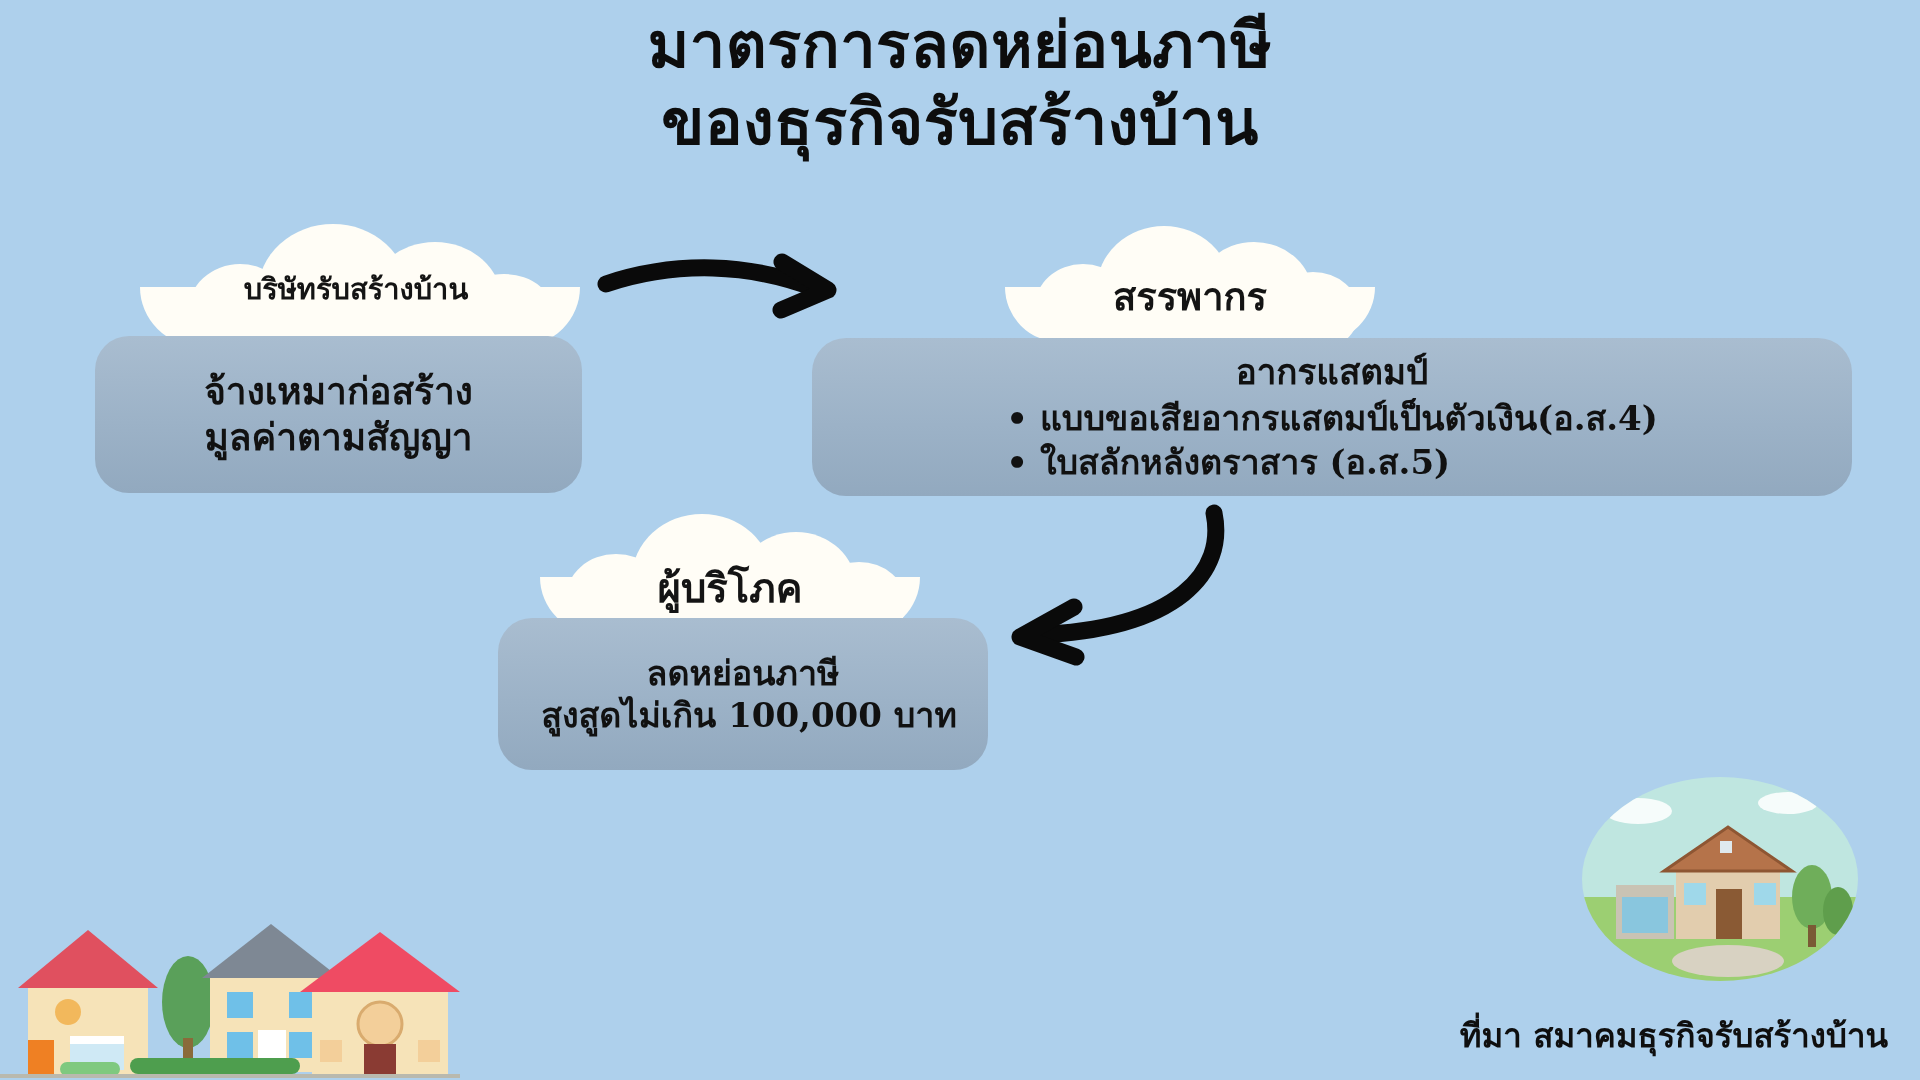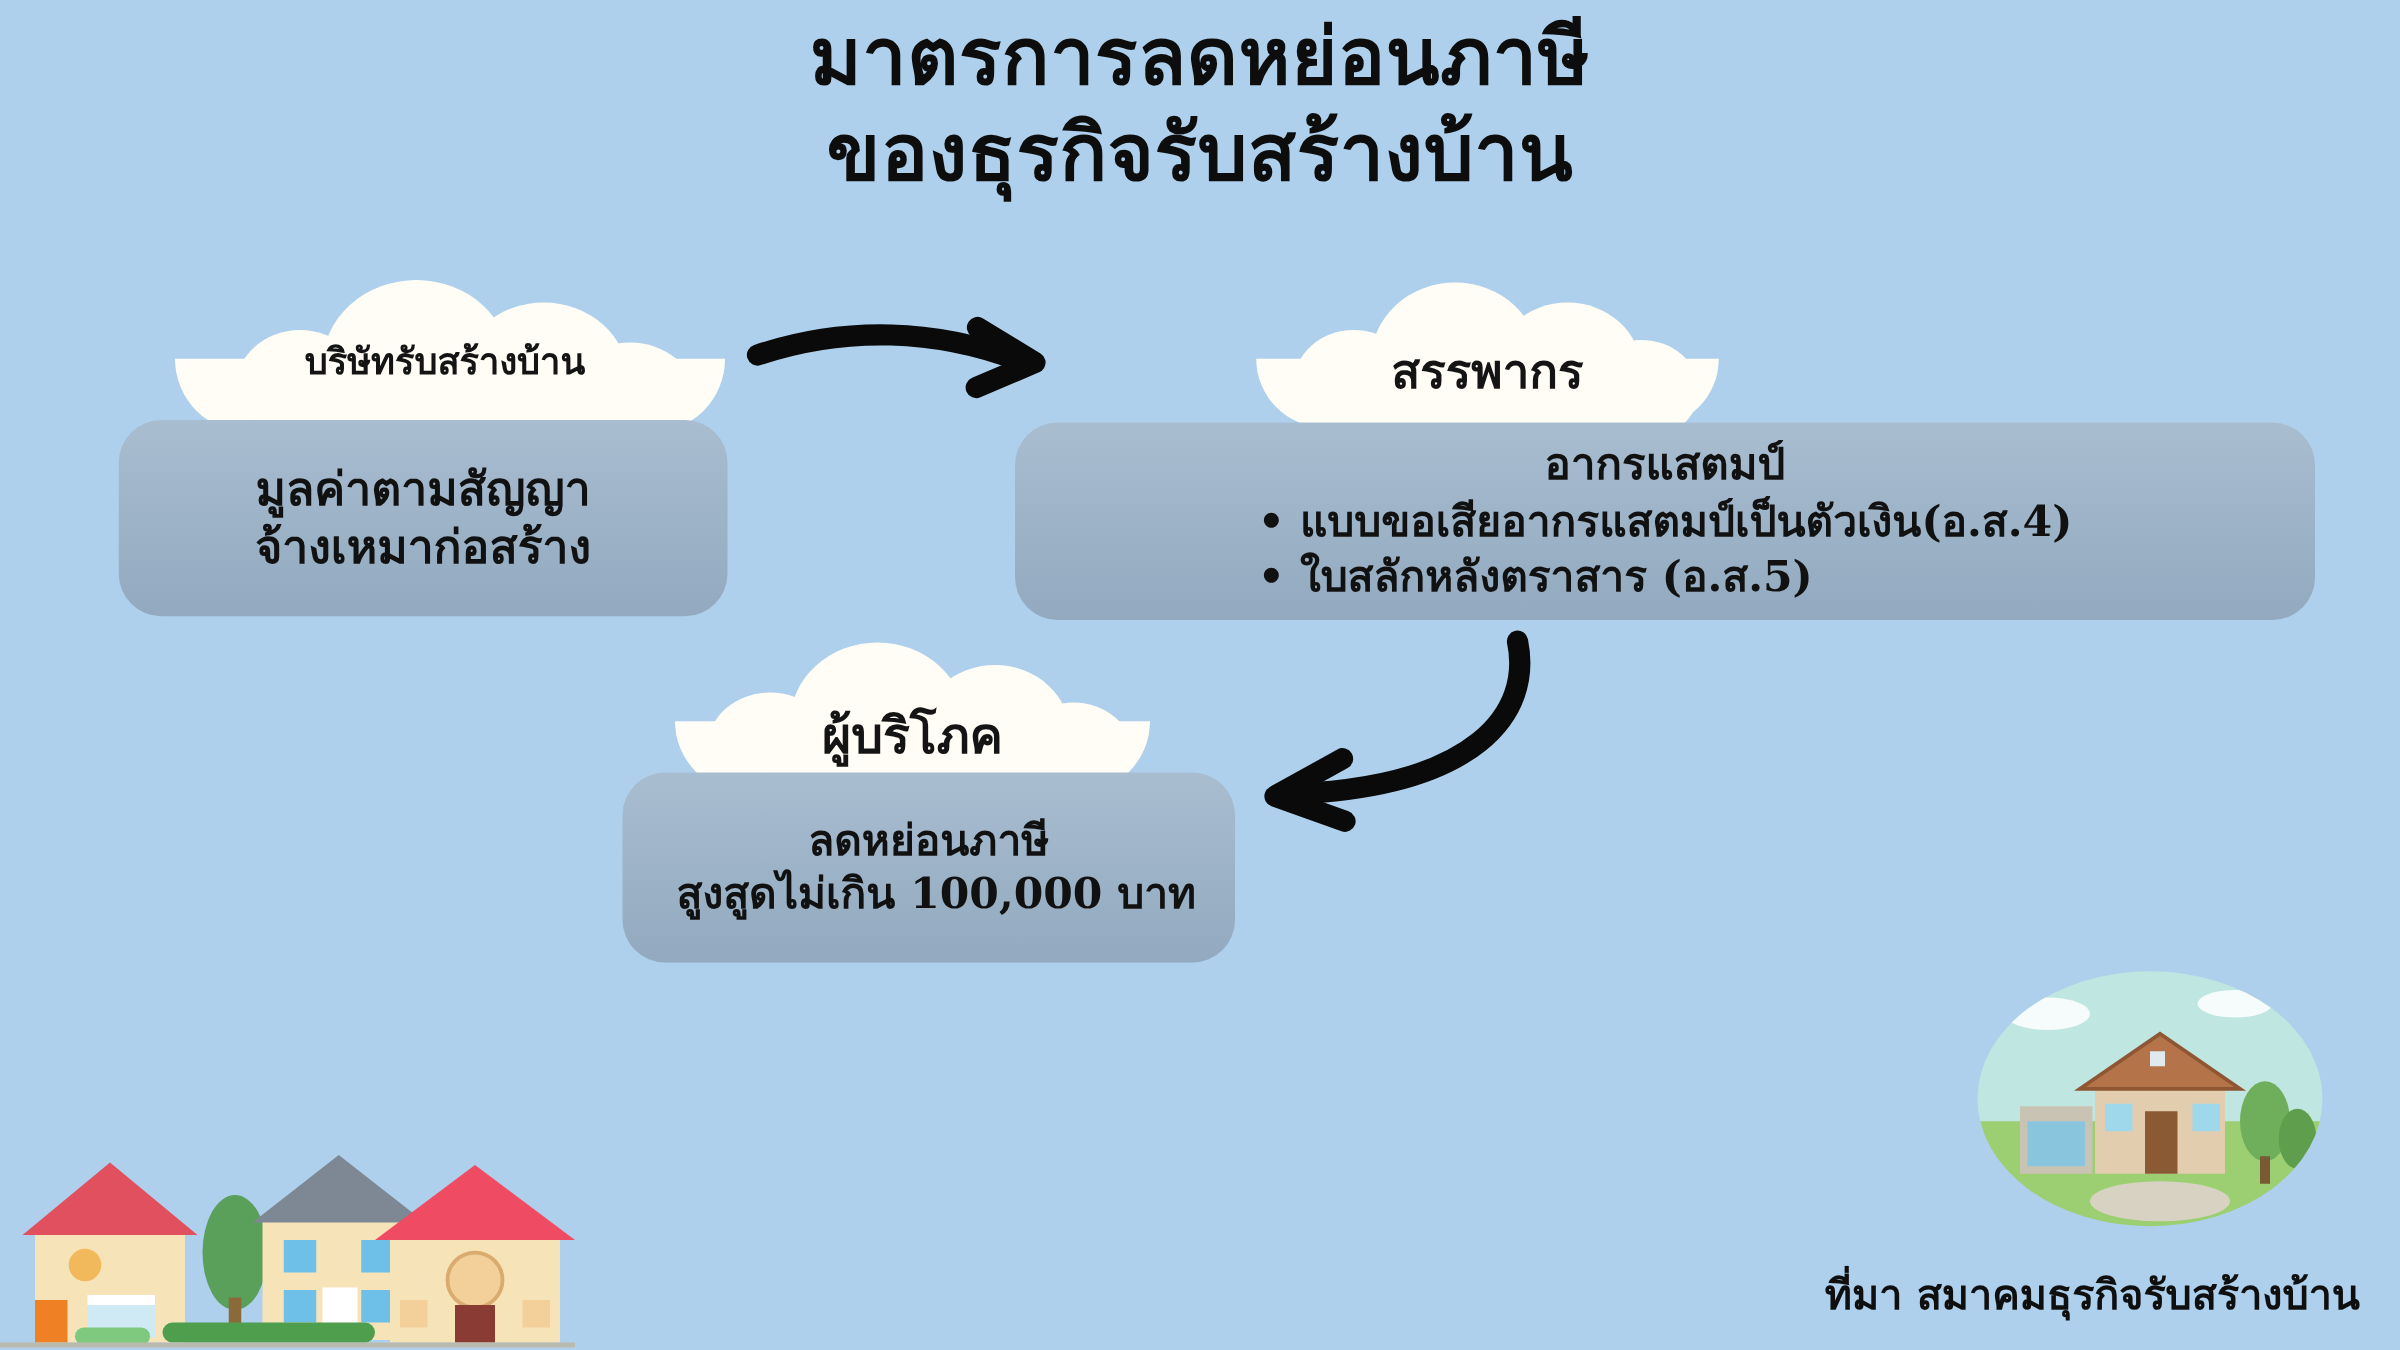--- a/index.html
+++ b/index.html
@@ -124,22 +124,22 @@
   <div class="cloud" style="left:140px; top:218px; width:440px; height:128px;">
     <span class="puff" style="left:48px;  top:46px;  width:104px; height:96px;"></span>
     <span class="puff" style="left:118px; top:6px;   width:150px; height:136px;"></span>
     <span class="puff" style="left:228px; top:24px;  width:134px; height:120px;"></span>
     <span class="puff" style="left:312px; top:56px;  width:104px; height:88px;"></span>
     <span class="base"></span>
   </div>
   <div class="cloud-label" style="left:136px; top:266px; width:440px; font-size:29px;">บริษัทรับสร้างบ้าน</div>
 
   <div class="box" style="left:95px; top:336px; width:487px; height:157px;">
+    <div class="box-line" style="font-size:37px;">จ้างเหมาก่อสร้าง</div>
     <div class="box-line" style="font-size:37px;">มูลค่าตามสัญญา</div>
-    <div class="box-line" style="font-size:37px;">จ้างเหมาก่อสร้าง</div>
   </div>
 
   <svg class="arrow-svg" style="left:600px; top:248px;" width="260" height="80" viewBox="0 0 260 80">
     <path d="M6,36 C78,12 150,16 214,40" stroke="#0a0a0a" stroke-width="17" fill="none" stroke-linecap="round"></path>
     <path d="M182,14 L228,42 L181,62" stroke="#0a0a0a" stroke-width="17" fill="none" stroke-linecap="round" stroke-linejoin="round"></path>
   </svg>
 
   <div class="cloud" style="left:1005px; top:222px; width:370px; height:120px;">
     <span class="puff" style="left:30px;  top:42px;  width:96px;  height:86px;"></span>
     <span class="puff" style="left:92px;  top:4px;   width:134px; height:124px;"></span>

